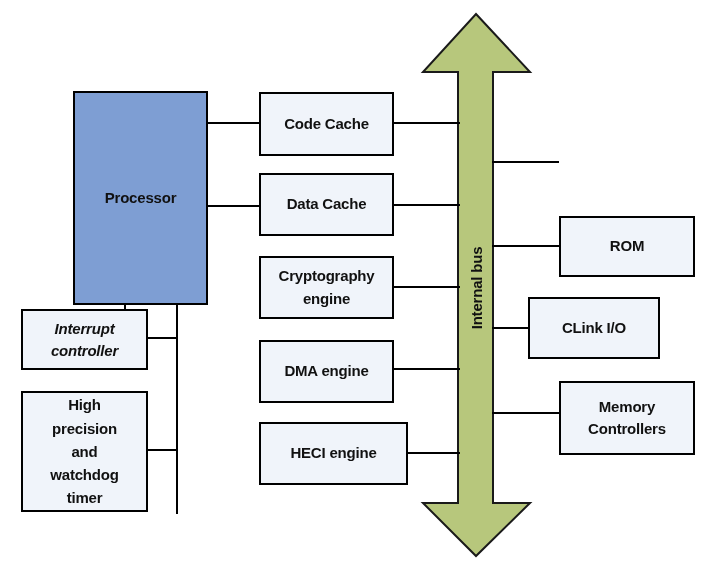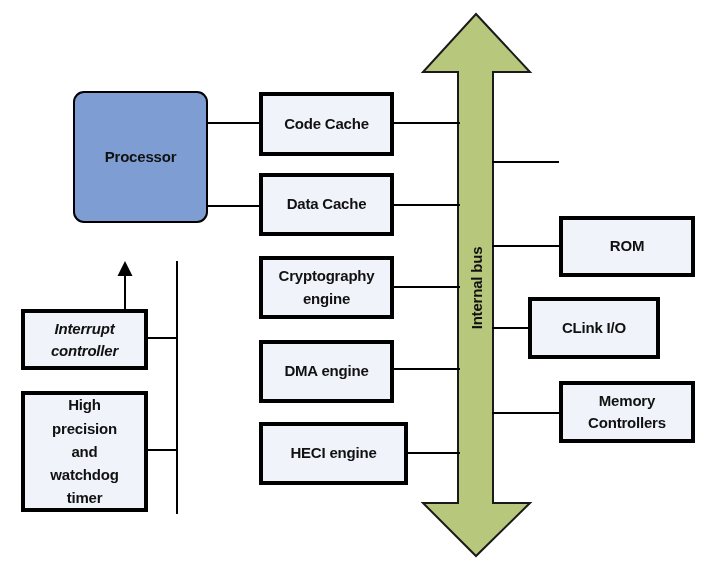--- a/index.html
+++ b/index.html
@@ -18,21 +18,21 @@
   #wires {
     position: absolute;
     left: 0;
     top: 0;
     width: 714px;
     height: 571px;
   }
   .box {
     position: absolute;
     box-sizing: border-box;
-    border: 4px solid #000000;
+    border: 2px solid #000000;
     background: #f0f4fa;
     color: #111111;
     font-size: 15px;
     font-weight: 700;
     line-height: 1.5;
     letter-spacing: -0.2px;
     display: flex;
     align-items: center;
     justify-content: center;
     text-align: center;
@@ -53,30 +53,30 @@
     justify-content: center;
     transform: rotate(-90deg);
     transform-origin: center center;
     font-size: 15px;
     font-weight: 700;
     color: #111111;
     letter-spacing: -0.2px;
     white-space: nowrap;
   }
   
-  .b-processor  { left: 73px;  top: 91px;  width: 135px; height: 132px; border-radius: 11px; }
+  .b-processor  { left: 73px;  top: 91px;  width: 135px; height: 214px; }
   .b-code-cache { left: 259px; top: 92px;  width: 135px; height: 64px; }
   .b-data-cache { left: 259px; top: 173px; width: 135px; height: 63px; }
   .b-crypto     { left: 259px; top: 256px; width: 135px; height: 63px; }
   .b-dma        { left: 259px; top: 340px; width: 135px; height: 63px; }
   .b-heci       { left: 259px; top: 422px; width: 149px; height: 63px; }
   .b-sram       { left: 559px; top: 130px; width: 136px; height: 64px; }
   .b-rom        { left: 559px; top: 216px; width: 136px; height: 61px; }
   .b-clink      { left: 528px; top: 297px; width: 132px; height: 62px; }
-  .b-memctl     { left: 559px; top: 381px; width: 136px; height: 62px; }
+  .b-memctl     { left: 559px; top: 381px; width: 136px; height: 74px; }
   .b-interrupt  { left: 21px;  top: 309px; width: 127px; height: 61px; line-height: 1.45; font-style: italic; }
   .b-timer      { left: 21px;  top: 391px; width: 127px; height: 121px; line-height: 1.55; }
 </style>
 </head>
 <body>
 
 <div id="canvas">
 
   <svg id="wires" viewBox="0 0 714 571" xmlns="http://www.w3.org/2000/svg">
 

